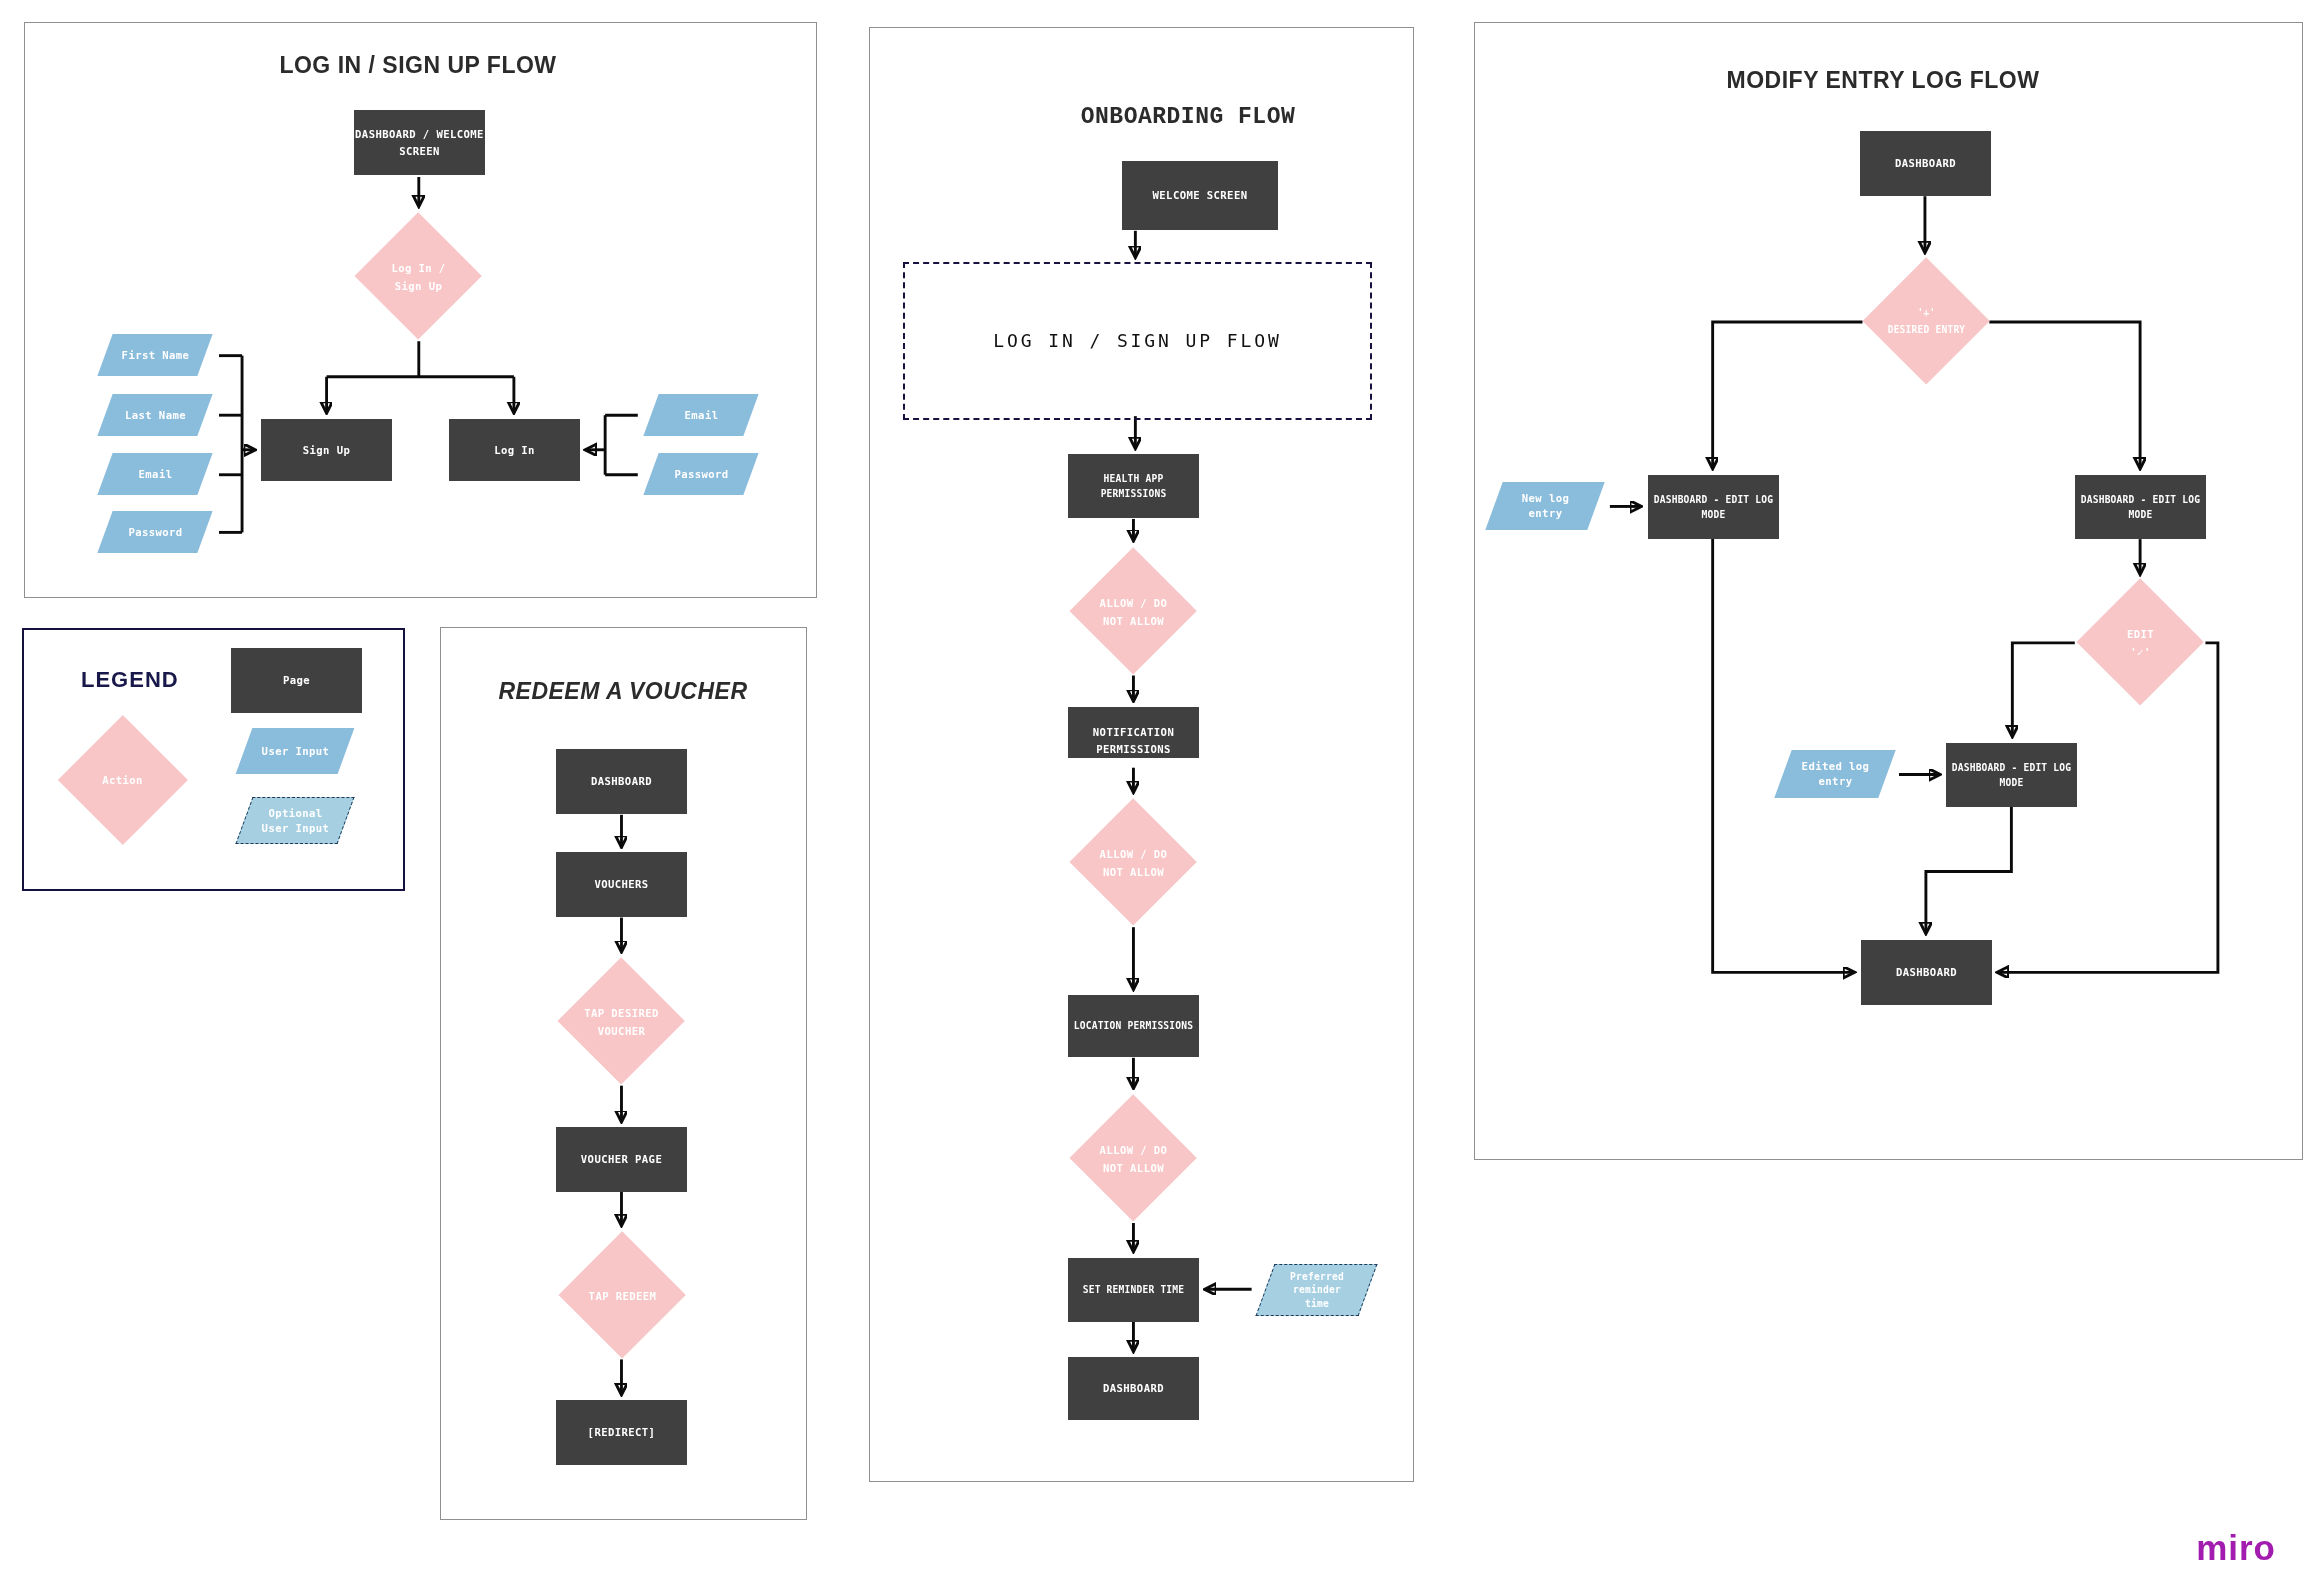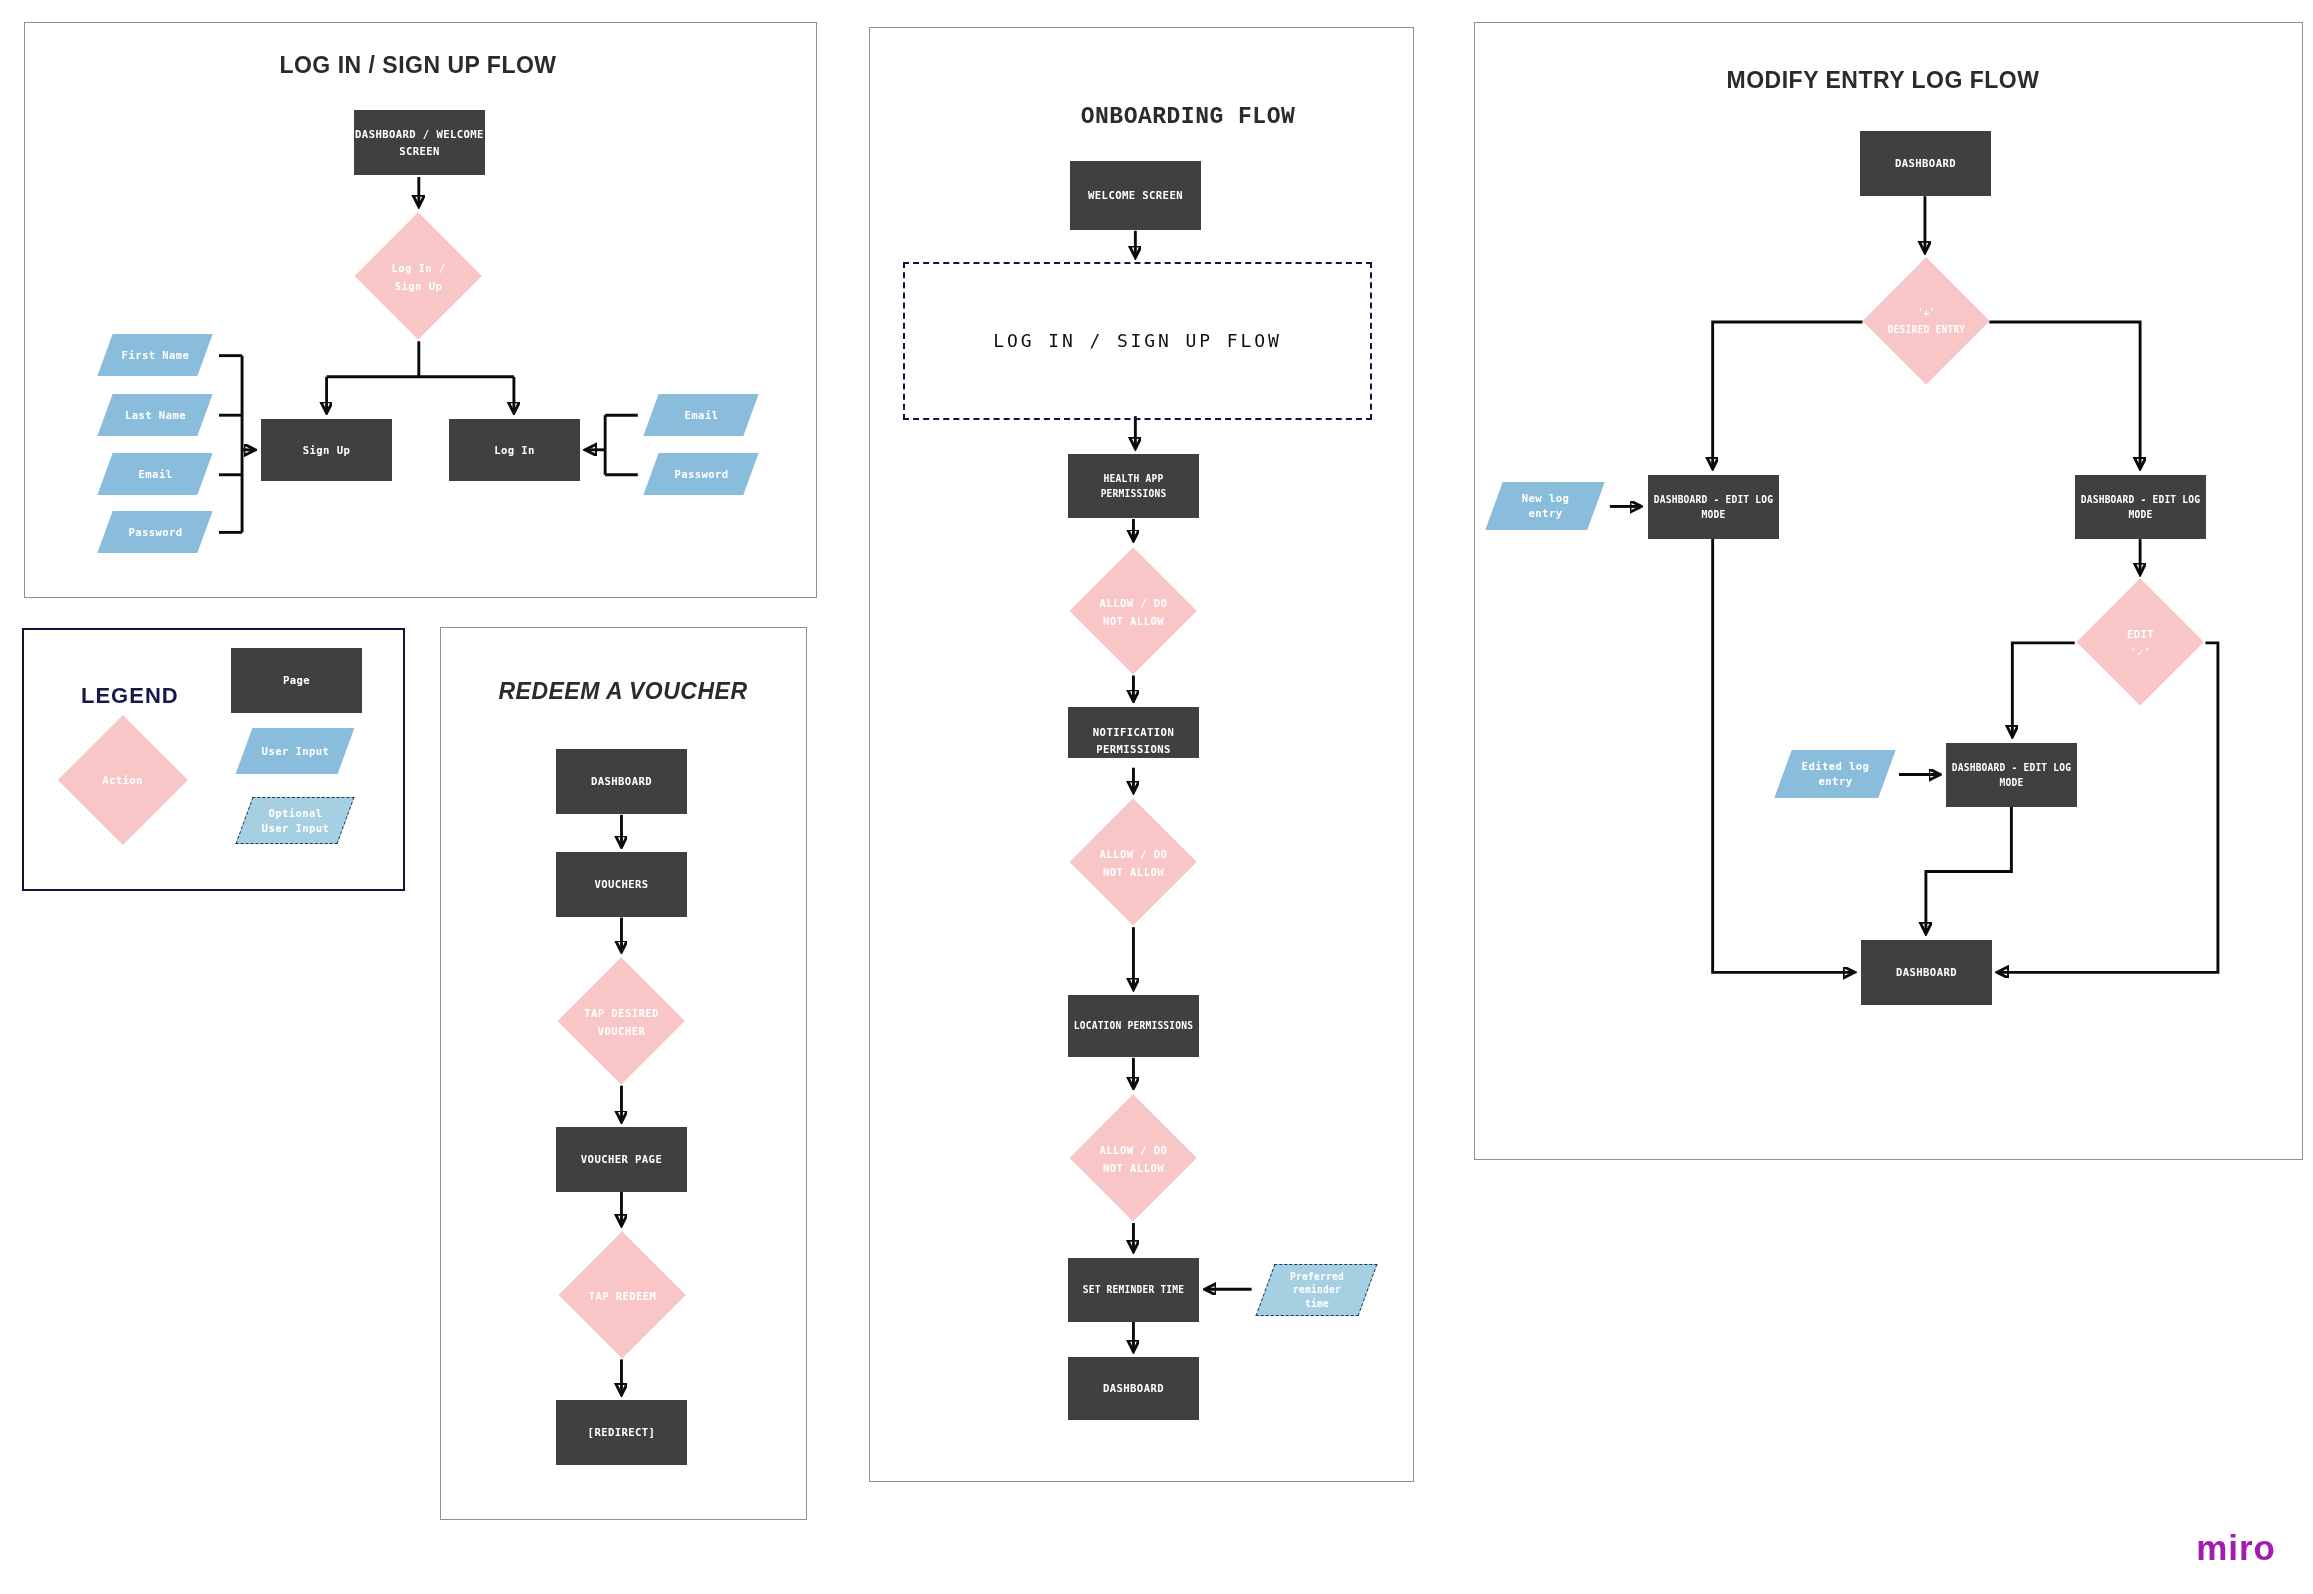--- a/index.html
+++ b/index.html
@@ -9,21 +9,21 @@
   }
   .panel { position:absolute; border:1px solid #8f8f8f; background:transparent; }
   .panel.legend-frame { border:2.9px solid #15123f; }
   .flow-title {
     position:absolute; transform:translateX(-50%); white-space:nowrap;
     font-family:"Liberation Sans","DejaVu Sans",sans-serif; font-weight:bold;
     font-size:23px; color:#2b2b2b; letter-spacing:0.5px;
   }
   .legend-title {
     position:absolute; font-family:"Liberation Sans","DejaVu Sans",sans-serif;
-    font-weight:bold; font-size:22px; color:#18184a; letter-spacing:1px;margin-top:16px;
+    font-weight:bold; font-size:22px; color:#18184a; letter-spacing:1px;
   }
   .box {
     position:absolute; background:#404040; color:#ffffff;
     display:flex; align-items:center; justify-content:center; text-align:center;
   }
   .lbl {
     font-weight:bold; font-size:10.6px; letter-spacing:0.4px;
     white-space:pre-line; line-height:1.6; color:#ffffff;
   }
   .lbl.fs10 { font-size:9.6px; letter-spacing:0.2px; }
@@ -210,21 +210,21 @@
     <div class="shape-bg"></div>
     <span class="lbl">TAP REDEEM</span>
   </div>
   <div class="box" style="left:556px; top:1400px; width:131px; height:65px;">
     <span class="lbl">[REDIRECT]</span>
   </div>
 
   <div class="panel" style="left:869px; top:27px; width:543px; height:1453px;"></div>
   <div class="flow-title" style="left:1188px; top:104px;font-family:Liberation Mono, monospace;">ONBOARDING FLOW</div>
 
-  <div class="box" style="left:1070px; top:161px; width:131px; height:69px;">
+  <div class="box" style="left:1122px; top:161px; width:156px; height:69px;">
     <span class="lbl">WELCOME SCREEN</span>
   </div>
   <div class="dashed-ref" style="left:903px; top:262px; width:465px; height:154px;">
     <span class="lbl">LOG IN / SIGN UP FLOW</span>
   </div>
   <div class="box" style="left:1068px; top:454px; width:131px; height:64px;">
     <span class="lbl fs10">HEALTH APP PERMISSIONS</span>
   </div>
   <div class="diamond" style="left:1069px; top:547px; width:129px; height:129px;">
     <div class="shape-bg"></div>

